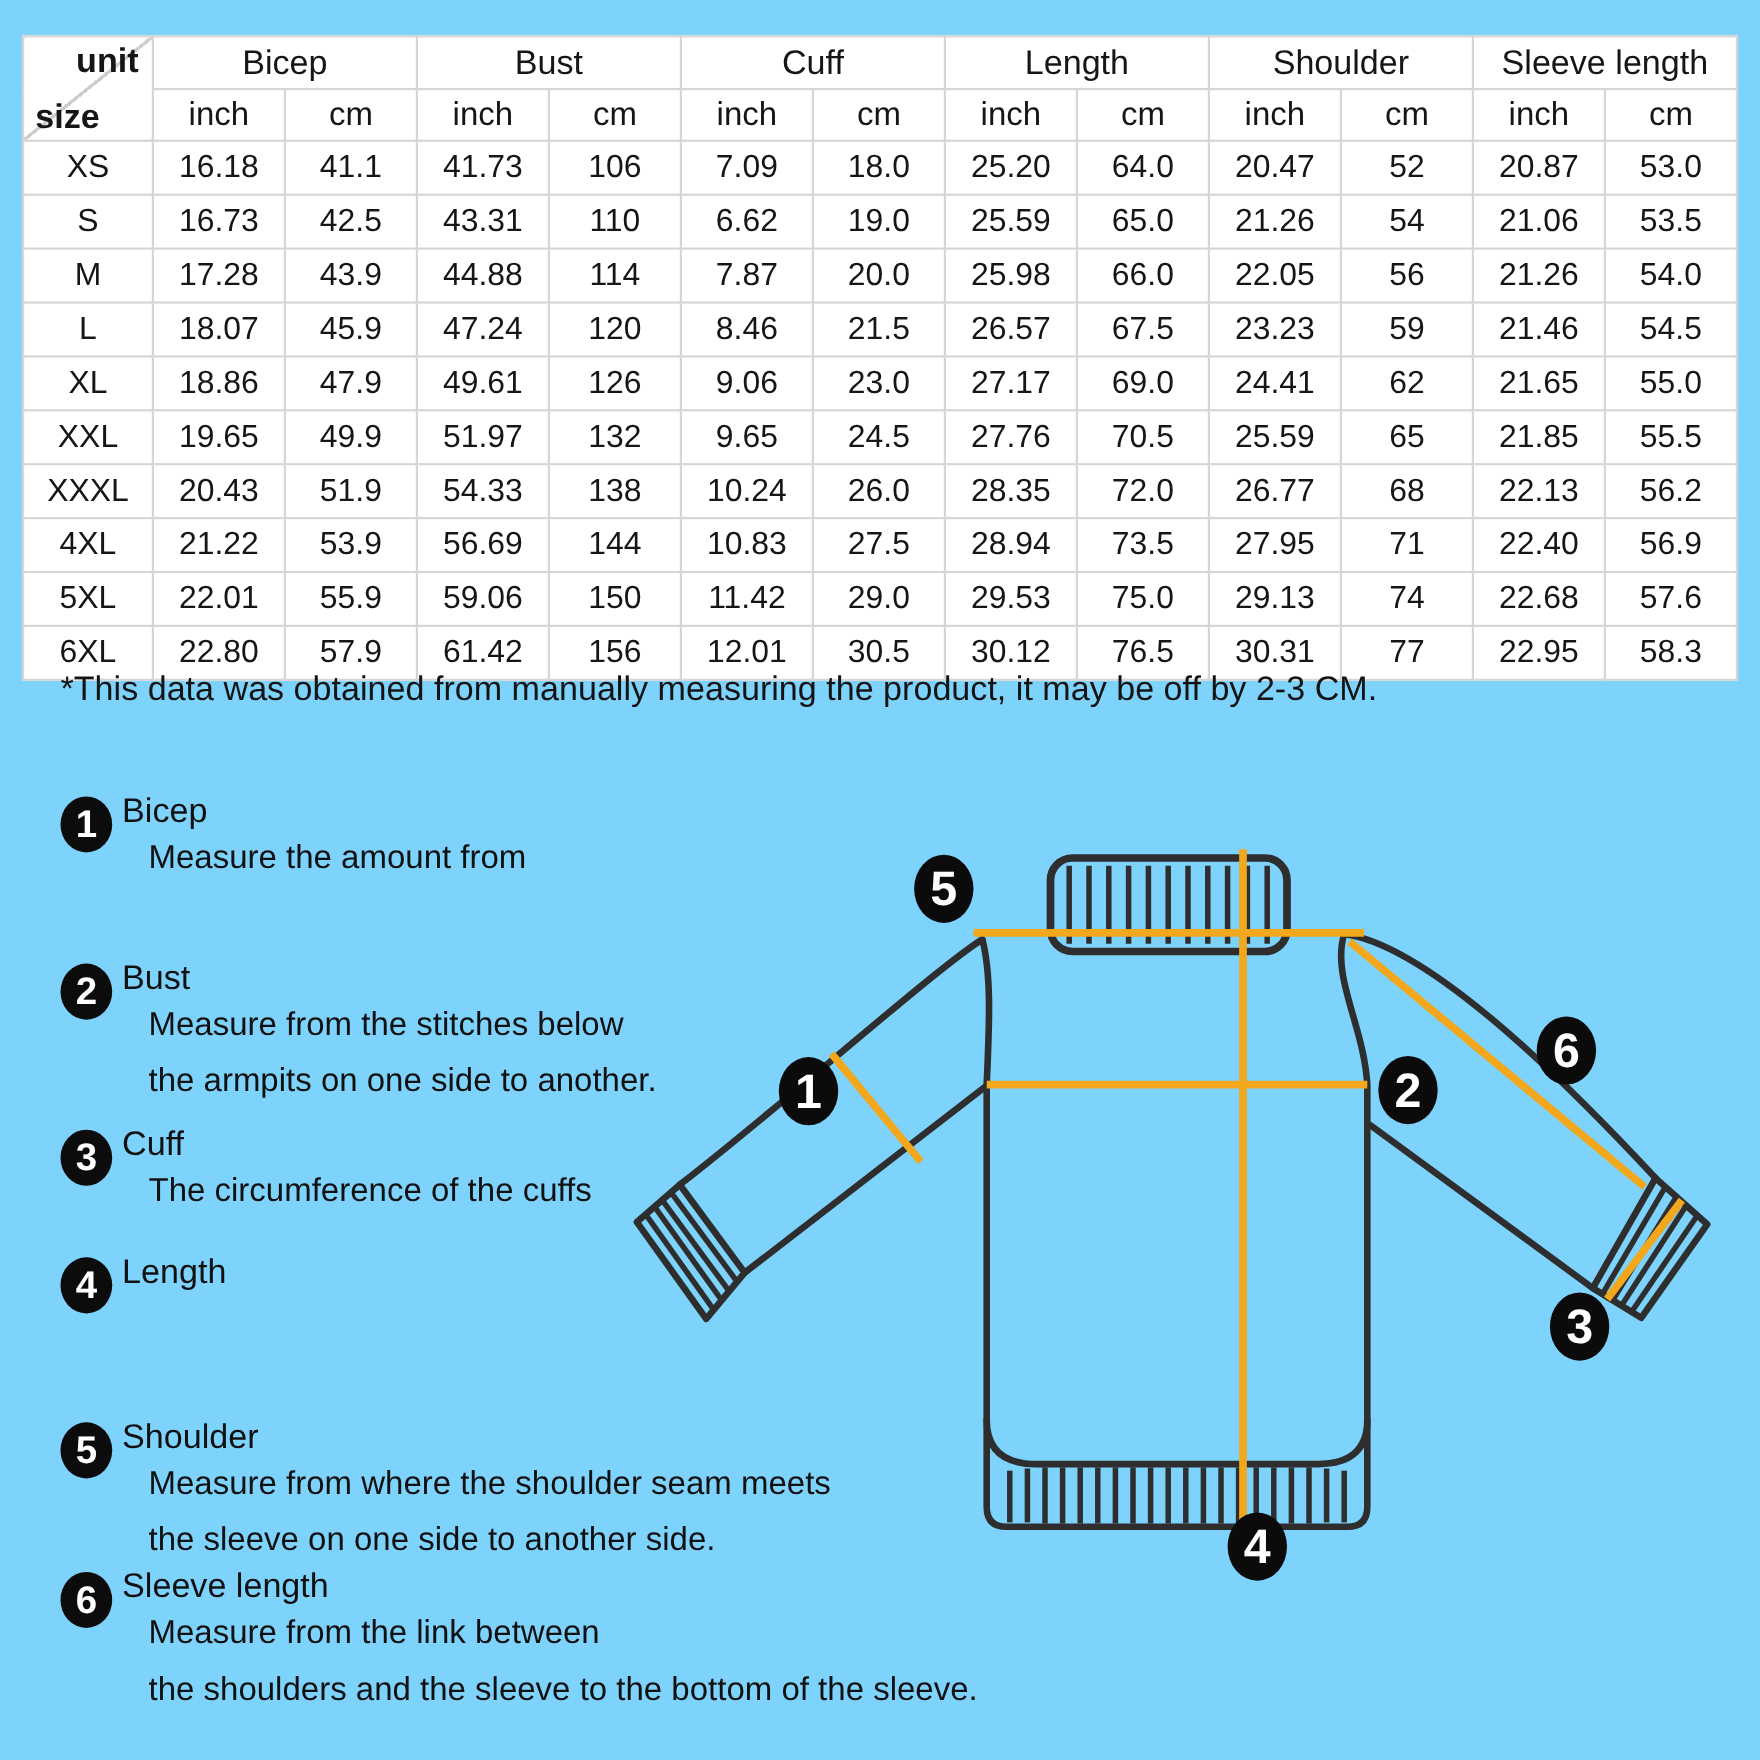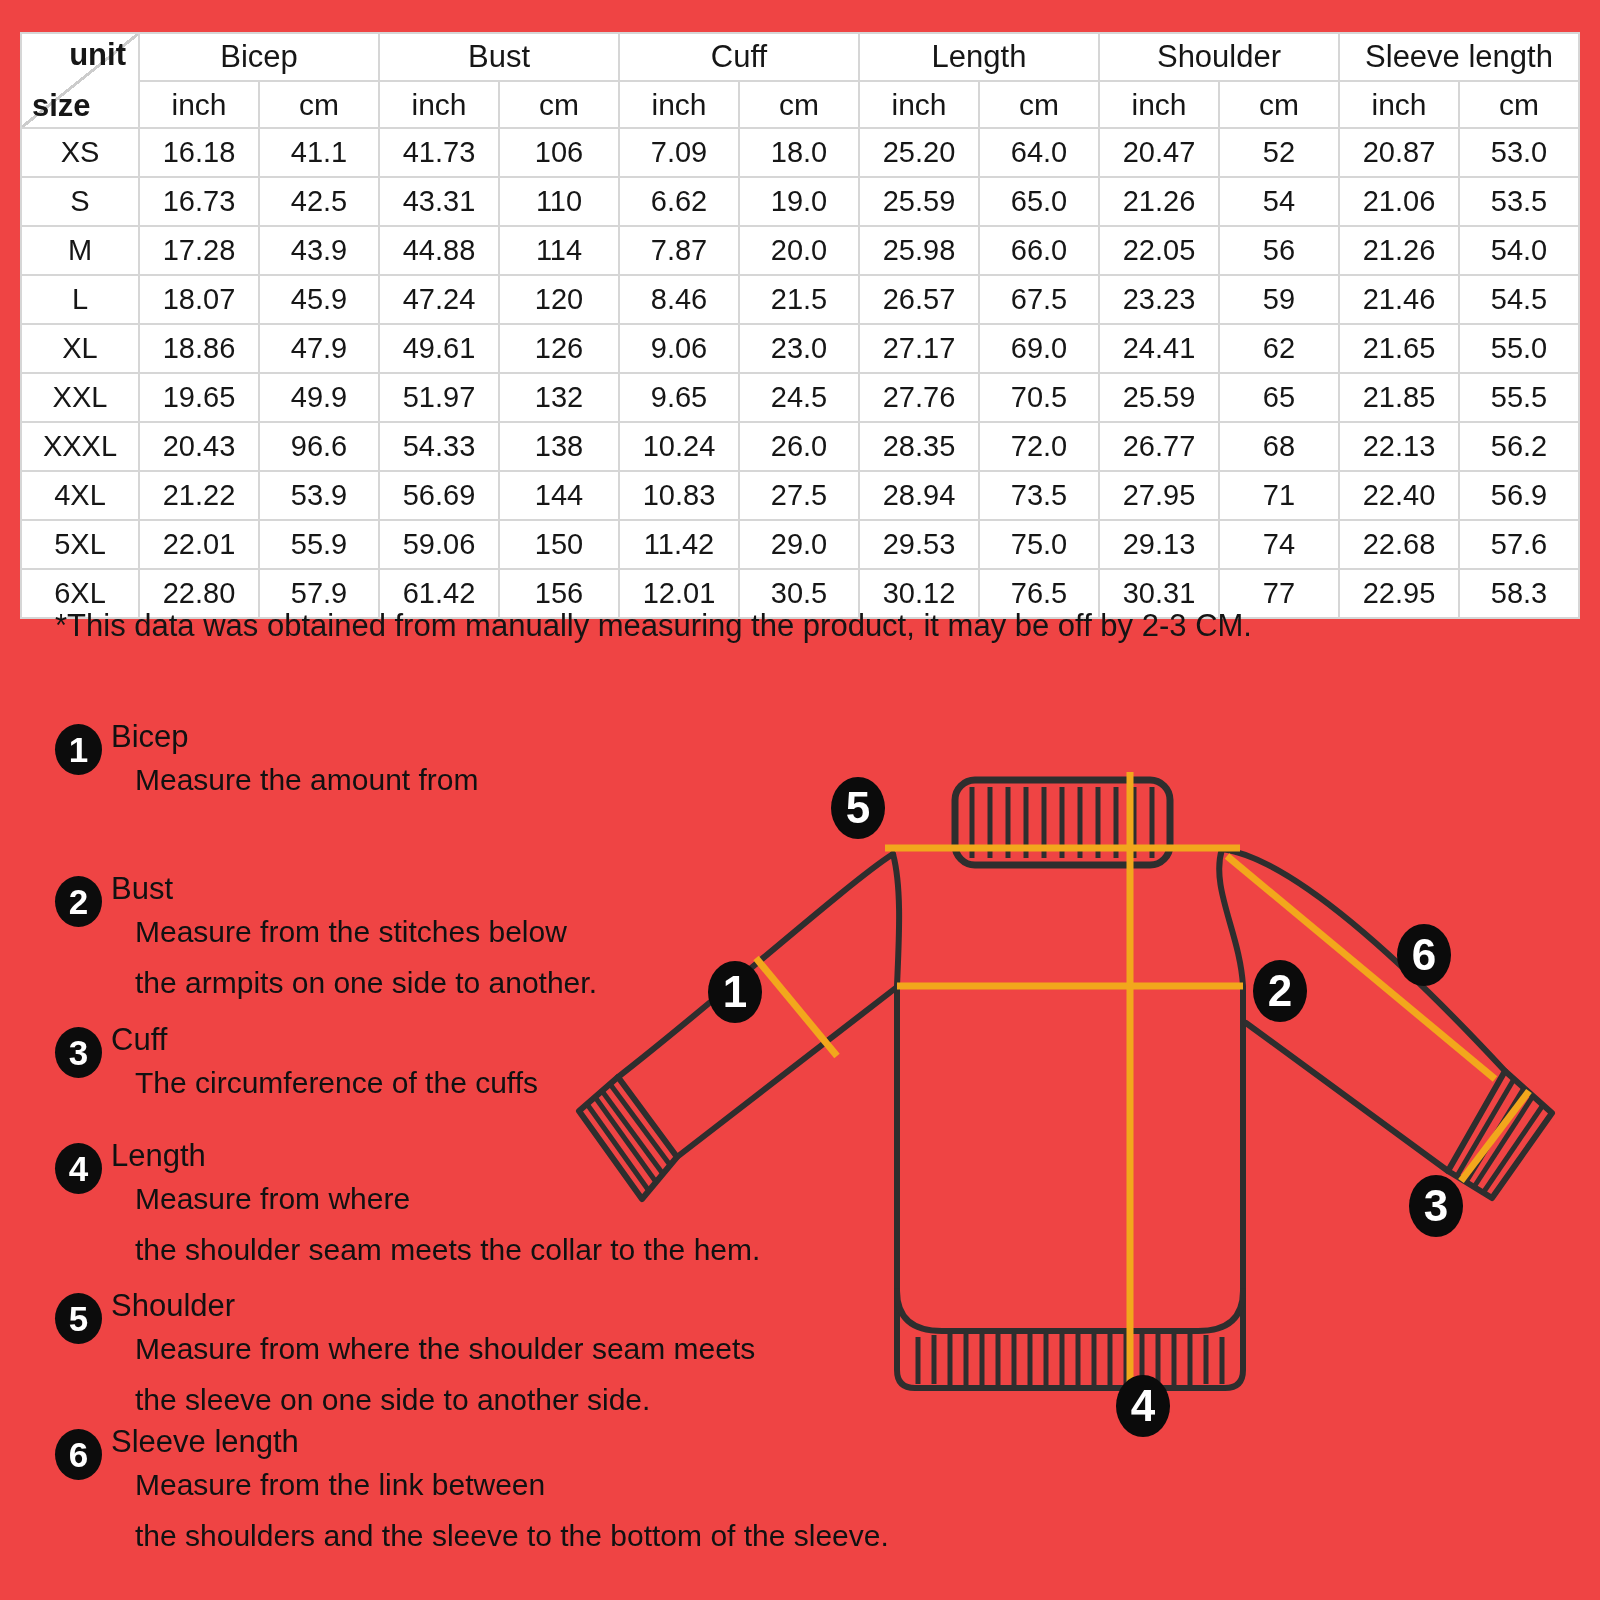--- a/index.html
+++ b/index.html
@@ -1,17 +1,17 @@
 <!DOCTYPE html>
 <html><head>
 <meta charset="utf-8">
 <style>
   html,body{margin:0;padding:0;background:#ffffff;}
   body{width:1600px;height:1600px;font-family:"Liberation Sans",sans-serif;color:#161616;}
-  .page{position:relative;width:1600px;height:1600px;overflow:hidden;background:#ef4444;}
+  .page{position:relative;width:1600px;height:1600px;overflow:hidden;background:#7dd3fc;}
 
   
   table.size{position:absolute;left:20px;top:32px;width:1560px;border-collapse:collapse;table-layout:fixed;background:#fff;}
   table.size th,table.size td{border:2px solid #d6d6d6;text-align:center;vertical-align:middle;font-weight:400;padding:0;overflow:hidden;white-space:nowrap;}
   table.size thead th.group{font-size:31px;height:46px;}
   table.size thead th.unit{font-size:30px;height:45px;}
   table.size tbody td{font-size:29px;height:47px;}
   th.corner{position:relative;width:118px;background:
     linear-gradient(to bottom right,transparent calc(50% - 1.5px),#cccccc calc(50% - 1.5px),#cccccc calc(50% + 1.5px),transparent calc(50% + 1.5px));}
   th.corner .cu{position:absolute;top:3px;right:12px;font-size:31px;font-weight:700;}
@@ -162,21 +162,21 @@
           <td>27.76</td>
           <td>70.5</td>
           <td>25.59</td>
           <td>65</td>
           <td>21.85</td>
           <td>55.5</td>
         </tr>
         <tr>
           <td>XXXL</td>
           <td>20.43</td>
-          <td>96.6</td>
+          <td>51.9</td>
           <td>54.33</td>
           <td>138</td>
           <td>10.24</td>
           <td>26.0</td>
           <td>28.35</td>
           <td>72.0</td>
           <td>26.77</td>
           <td>68</td>
           <td>22.13</td>
           <td>56.2</td>
@@ -259,24 +259,20 @@
       <div class="desc">
         <div>The circumference of the cuffs</div>
       </div>
     </div>
   </div>
 
   <div class="item" style="top:1139px">
     <div class="badge">4</div>
     <div class="content">
       <div class="t">Length</div>
-      <div class="desc">
-        <div>Measure from where</div>
-        <div>the shoulder seam meets the collar to the hem.</div>
-      </div>
     </div>
   </div>
 
   <div class="item" style="top:1289px">
     <div class="badge">5</div>
     <div class="content">
       <div class="t">Shoulder</div>
       <div class="desc">
         <div>Measure from where the shoulder seam meets</div>
         <div>the sleeve on one side to another side.</div>

